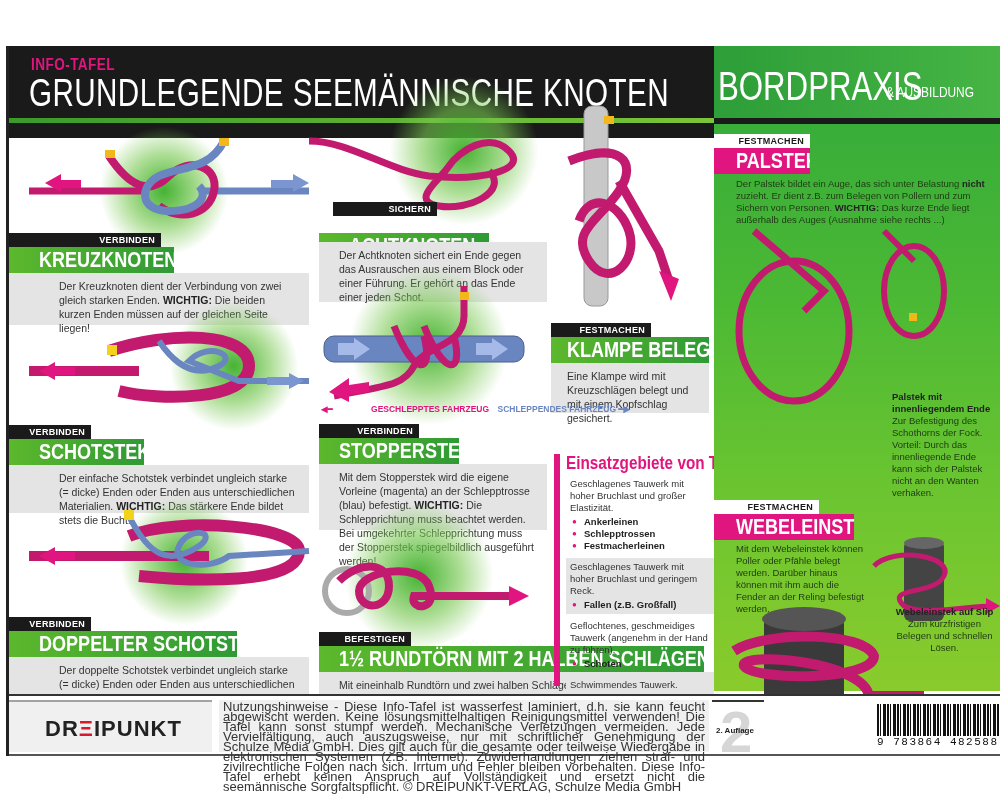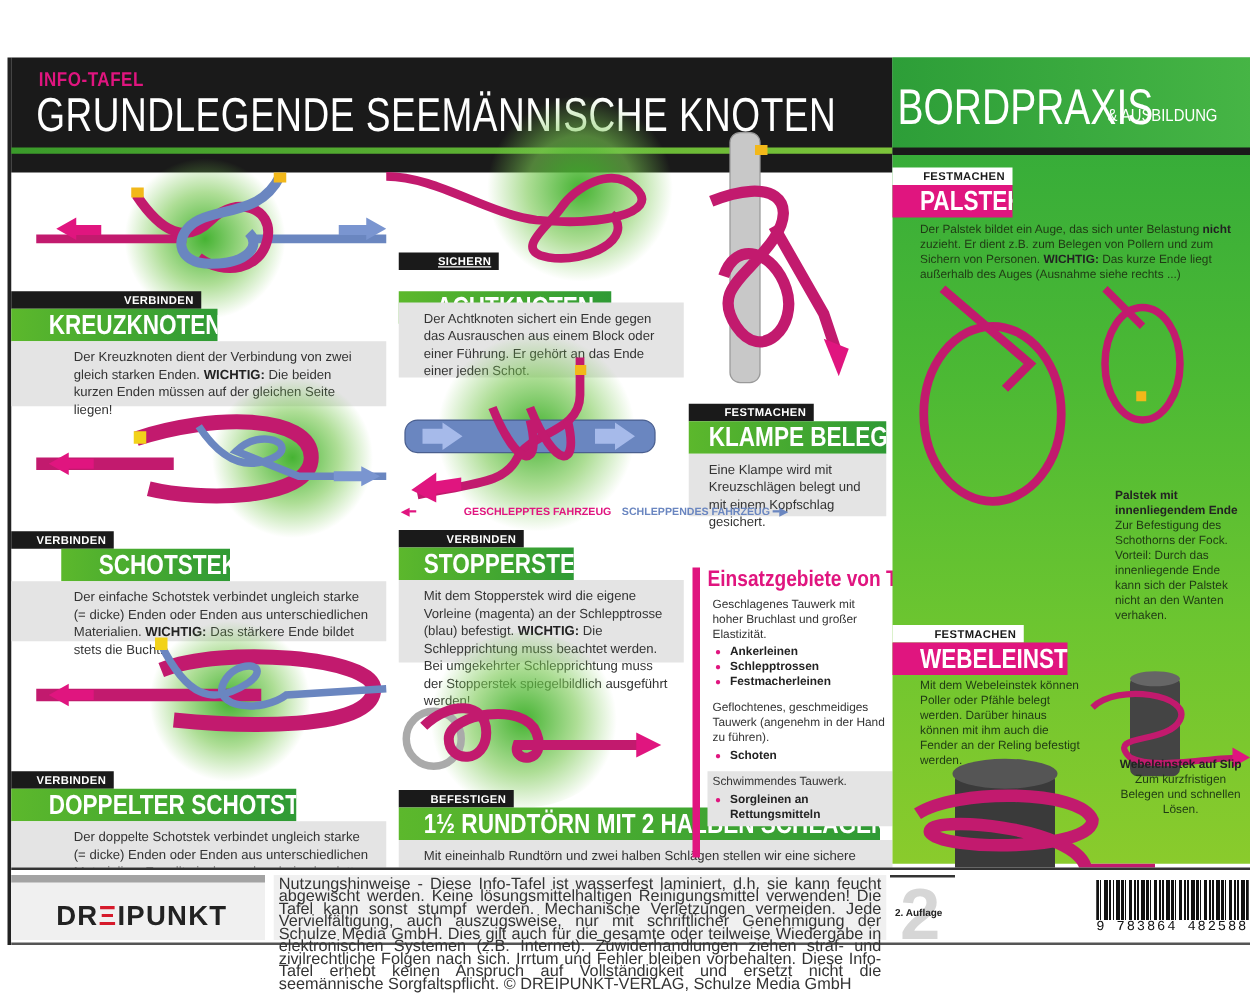--- a/index.html
+++ b/index.html
@@ -28,21 +28,21 @@
 
   .einsatz { position: absolute; left: 545px; top: 408px; width: 160px; height: 232px; border-left: 6px solid #e0157f; padding-left: 6px; }
   .einsatz h3 { color: #e0157f; font-size: 18px; line-height: 18px; font-weight: bold; transform: scaleX(0.85); transform-origin: left; white-space: nowrap; }
   .einsatz .grp { background: #e4e4e4; margin-top: 3px; padding: 3px 4px; font-size: 9.5px; line-height: 12px; color: #333; }
   .einsatz .grp.nobg { background: transparent; }
   .einsatz ul { list-style: none; margin-top: 2px; }
   .einsatz li { font-weight: bold; color: #222; padding-left: 14px; position: relative; font-size: 9.5px; line-height: 12px; }
   .einsatz li::before { content: "●"; color: #e0157f; position: absolute; left: 2px; font-size: 8px; }
 
   .footer { position: absolute; left: 0; top: 648px; width: 994px; height: 62px; border-top: 2px solid #333; border-bottom: 2px solid #555; background: #fff; }
-  .logo-box { position: absolute; left: 0; top: 4px; width: 203px; height: 52px; background: #f0f0f0; border-top: 6px solid #a3a3a3; }
+  .logo-box { position: absolute; left: 0; top: 4px; width: 203px; height: 52px; background: #f0f0f0; border-top: 2px solid #a3a3a3; }
   .logo { position: absolute; left: 36px; top: 14px; font-size: 22px; font-weight: bold; color: #222; letter-spacing: 1px; }
   .logo .e { color: #d61a2b; }
   .notice { position: absolute; left: 210px; top: 4px; width: 490px; height: 52px; background: #f0f0f0; font-size: 13px; line-height: 10px; color: #333; padding: 2px 4px; text-align: justify; }
   .edition { position: absolute; left: 703px; top: 4px; width: 52px; height: 52px; border-top: 2px solid #333; }
   .edition .big { position: absolute; left: 8px; top: -4px; font-size: 58px; font-weight: bold; color: #d6d6d6; }
   .edition .lbl { position: absolute; left: 4px; top: 24px; font-size: 8px; font-weight: bold; color: #222; }
   .pub { position: absolute; left: 760px; top: 6px; font-size: 9px; line-height: 11px; color: #333; }
   .pub b { color: #222; }
   .barcode { position: absolute; left: 868px; top: 8px; width: 122px; height: 44px; }
   .barcode .bars { height: 32px; background: repeating-linear-gradient(90deg,#111 0 2px,#fff 2px 3px,#111 3px 4px,#fff 4px 6px,#111 6px 9px,#fff 9px 10px); }
@@ -75,21 +75,21 @@
   <div class="tag" style="left:0;top:187px;width:152px;">VERBINDEN</div>
   <div class="band" style="left:0;top:201px;width:165px;"><span>KREUZKNOTEN</span></div>
   <div class="desc" style="left:0;top:227px;width:300px;height:52px;">
     <span>Der Kreuzknoten dient der Verbindung von zwei gleich starken Enden.</span> <b>WICHTIG:</b> <span>Die beiden kurzen Enden müssen auf der gleichen Seite liegen!</span>
   </div>
 
   <div class="glow" style="left:380px;top:30px;width:150px;height:150px;"></div>
   <svg width="230" height="100" style="left:300px;top:75px;">
     <path d="M0 20 C40 20,80 50,120 55 C170 60,220 50,200 30 C180 10,150 30,140 45 C130 60,100 80,130 85 C160 90,200 70,180 50" stroke="#c21a6e" stroke-width="7" fill="none"></path>
   </svg>
-  <div class="tag" style="left:310px;top:156px;width:80px;text-decoration:underline;">SICHERN</div>
+  <div class="tag" style="left:324px;top:156px;width:104px;">SICHERN</div>
   <div class="band" style="left:310px;top:187px;width:170px;"><span>ACHTKNOTEN</span></div>
   <div class="desc" style="left:310px;top:196px;width:228px;height:60px;padding-left:20px;"><span>Der Achtknoten sichert ein Ende gegen das Ausrauschen aus einem Block oder einer Führung. Er gehört an das Ende einer jeden Schot.</span></div>
 
   <svg width="150" height="230" style="left:550px;top:55px;">
     <rect x="25" y="5" width="24" height="200" rx="8" fill="#c8c8c8" stroke="#999"></rect>
     <path d="M10 60 C60 40,80 60,60 90 C40 120,10 130,30 160 C50 190,80 160,70 130 C60 100,30 90,20 120" stroke="#c21a6e" stroke-width="9" fill="none"></path>
     <path d="M60 80 L100 150 L110 180" stroke="#c21a6e" stroke-width="9" fill="none"></path>
     <path d="M100 170 L120 178 L112 200 Z" fill="#e0157f"></path>
     <rect x="45" y="15" width="10" height="8" fill="#f2b81a"></rect>
   </svg>
@@ -100,21 +100,21 @@
   <div class="glow" style="left:160px;top:255px;width:130px;height:130px;"></div>
   <svg width="300" height="110" style="left:0;top:275px;">
     <path d="M20 50 L130 50" stroke="#c21a6e" stroke-width="10" fill="none"></path>
     <path d="M100 30 C160 10,240 10,240 45 C240 80,150 80,110 70" stroke="#c21a6e" stroke-width="12" fill="none"></path>
     <path d="M150 20 C170 50,190 55,210 45 C230 35,200 20,180 40 L230 60 L300 60" stroke="#6a86c0" stroke-width="6" fill="none"></path>
     <rect x="98" y="24" width="10" height="10" fill="#f2d21a"></rect>
     <path d="M30 50 L46 41 L46 46 L66 46 L66 54 L46 54 L46 59 Z" fill="#e0157f"></path>
     <path d="M295 60 L280 52 L280 56 L258 56 L258 64 L280 64 L280 68 Z" fill="#7a95d0"></path>
   </svg>
   <div class="tag" style="left:0;top:379px;width:82px;">VERBINDEN</div>
-  <div class="band" style="left:0;top:393px;width:135px;margin-left:40px;"><span>SCHOTSTEK</span></div>
+  <div class="band" style="left:0;top:393px;width:135px;"><span>SCHOTSTEK</span></div>
   <div class="desc" style="left:0;top:419px;width:300px;height:48px;">
     <span>Der einfache Schotstek verbindet ungleich starke (= dicke) Enden oder Enden aus unterschiedlichen Materialien.</span> <b>WICHTIG:</b> <span>Das stärkere Ende bildet stets die Bucht!</span>
   </div>
 
   <div class="glow" style="left:340px;top:220px;width:160px;height:160px;"></div>
   <svg width="240" height="110" style="left:305px;top:240px;">
     <rect x="10" y="50" width="200" height="26" rx="10" fill="#6a86c0" stroke="#4a5f8f"></rect>
     <path d="M24 57 L40 57 L40 52 L56 63 L40 74 L40 69 L24 69 Z" fill="#a6baea"></path>
     <path d="M162 57 L178 57 L178 52 L194 63 L178 74 L178 69 L162 69 Z" fill="#a6baea"></path>
     <path d="M150 0 L150 30 C150 60,110 60,100 80 C90 100,70 100,20 110" stroke="#c21a6e" stroke-width="7" fill="none"></path>
@@ -160,20 +160,26 @@
 
   <div class="einsatz">
     <h3>Einsatzgebiete von Tauwerk</h3>
     <div class="grp nobg">
       <div>Geschlagenes Tauwerk mit hoher Bruchlast und großer Elastizität.</div>
       <ul>
         <li>Ankerleinen</li>
         <li>Schlepptrossen</li>
         <li>Festmacherleinen</li>
       </ul>
+    </div>
+    <div class="grp">
+      <div>Geschlagenes Tauwerk mit hoher Bruchlast und geringem Reck.</div>
+      <ul>
+          <li>Fallen (z.B. Großfall)</li>
+        </ul>
     </div>
     <div class="grp nobg">
       <div>Geflochtenes, geschmeidiges Tauwerk (angenehm in der Hand zu führen).</div>
       <ul>
           <li>Schoten</li>
         </ul>
     </div>
     <div class="grp">
       <div>Schwimmendes Tauwerk.</div>
       <ul>

